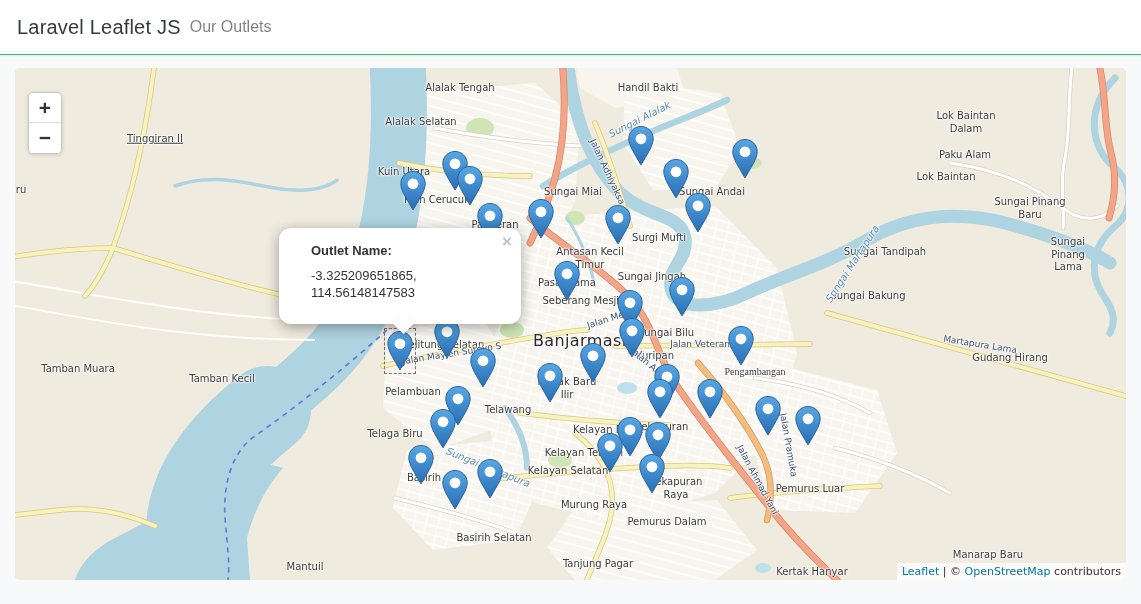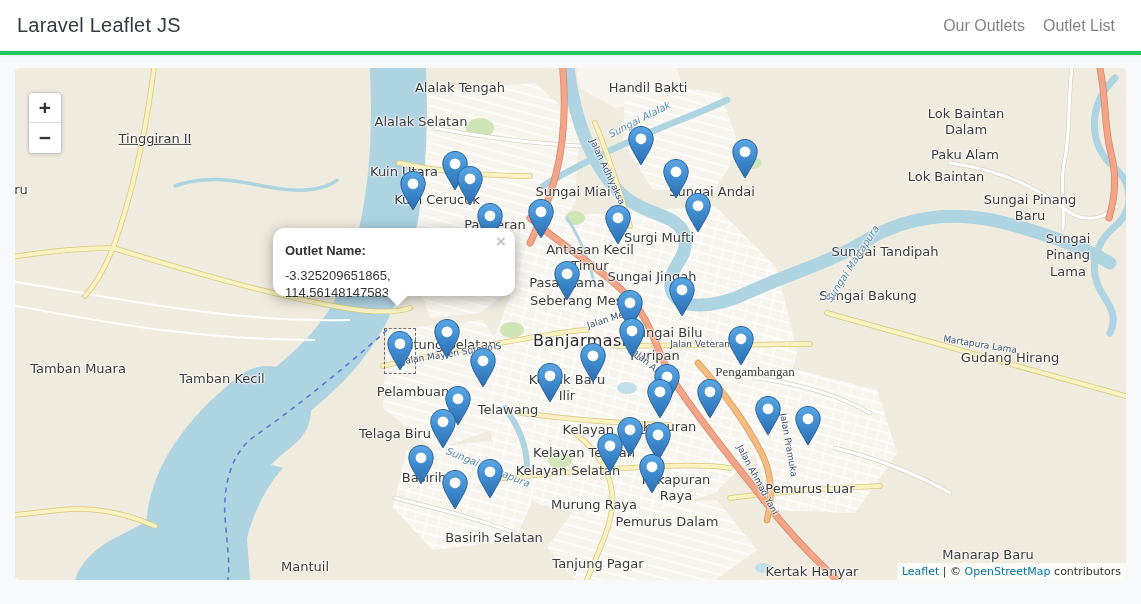--- a/index.html
+++ b/index.html
@@ -4,23 +4,23 @@
 <style>
   html,body{margin:0;padding:0;}
   body{
     width:1141px;height:604px;overflow:hidden;
     background:#f8f9fa;
     font-family:"Liberation Sans",sans-serif;
   }
   
   .navbar{
     height:55px;background:#ffffff;
-    display:flex;align-items:center;justify-content:space-between;
+    display:flex;align-items:center;justify-content:flex-start;
     padding:0 17px;box-sizing:border-box;
-    border-bottom:4px solid #22c55e;
+    border-bottom:1px solid #22c55e;
     box-shadow:0 1px 2px rgba(0,0,0,0.04);
   }
   .brand{font-size:20px;color:#343a40;text-decoration:none;letter-spacing:0.2px;}
   .nav-links{display:flex;align-items:center;}
   .nav-link{
     color:rgba(0,0,0,0.5);font-size:16px;text-decoration:none;
     padding:8px 9px;white-space:nowrap;cursor:pointer;
   }
   .caret{
     display:inline-block;margin-left:5px;vertical-align:middle;
@@ -31,21 +31,21 @@
   .map-wrap{margin:13px 15px 0 15px;}
   #map{
     position:relative;width:1111px;height:512px;
     border-radius:5px;overflow:hidden;background:#f0ebdf;
   }
   #map svg.tiles{position:absolute;left:0;top:0;z-index:0;}
   
   .map-label{
     position:absolute;transform:translate(-50%,-50%);
     font-family:"DejaVu Sans",sans-serif;
-    font-size:13px;color:#3c3c3c;white-space:pre-line;text-align:center;
+    font-size:10px;color:#3c3c3c;white-space:pre-line;text-align:center;
     line-height:1.25;z-index:5;pointer-events:none;
     text-shadow:0 0 2px #fff,0 0 2px #fff,0 0 3px #fff,0 0 3px #fff;
   }
   .map-label.city{font-size:16px;color:#2b2b2b;letter-spacing:0.4px;}
   .map-label.road{font-size:9px;color:#3d5272;white-space:nowrap;}
   .map-label.water{font-size:10px;font-style:italic;color:#5d8eb0;white-space:nowrap;}
   
   .marker{position:absolute;width:28px;height:42px;cursor:pointer;}
   .marker svg{display:block;}
   .marker.selected{outline:1px dashed #737373;outline-offset:1px;}
@@ -57,24 +57,24 @@
     overflow:hidden;
   }
   .zoom-btn{
     display:block;width:32px;height:30px;line-height:30px;text-align:center;
     font-size:21px;font-weight:bold;color:#333;background:#fff;
     border:none;padding:0;cursor:pointer;font-family:"Liberation Sans",sans-serif;
   }
   .zoom-btn.in{border-bottom:1px solid #dcdcdc;}
   
   .popup{
-    position:absolute;left:258px;top:160px;width:242px;height:68px;
+    position:absolute;left:264px;top:160px;width:242px;height:96px;
     background:#fff;border-radius:12px;z-index:500;
     box-shadow:0 3px 14px rgba(0,0,0,0.35);
-    box-sizing:border-box;padding:14px 20px 10px 12px;
+    box-sizing:border-box;padding:14px 20px 10px 32px;
     font-size:13px;color:#333;line-height:1.32;
   }
   .popup .tail{
     position:absolute;left:117px;bottom:-7px;width:15px;height:15px;
     background:#fff;transform:rotate(45deg);
     box-shadow:3px 3px 6px rgba(0,0,0,0.12);
   }
   .popup .lbl{font-weight:bold;}
   .popup .gap{height:8px;}
   .popup-close{
@@ -91,21 +91,20 @@
   }
   .attribution a{color:#0078A8;text-decoration:none;cursor:pointer;}
 </style>
 </head>
 <body>
 
 <nav class="navbar">
   <a class="brand">Laravel Leaflet JS</a>
   <div class="nav-links">
     <a class="nav-link">Our Outlets</a>
-    <a class="nav-link">Outlet List</a>
   </div>
 </nav>
 
 <div class="map-wrap">
 <div id="map">
 
   <svg class="tiles" width="1111" height="512" viewBox="0 0 1111 512">
     <defs>
       <linearGradient id="pingrad" x1="0" y1="0" x2="0" y2="1">
         <stop offset="0" stop-color="#5aa7e4"></stop>

